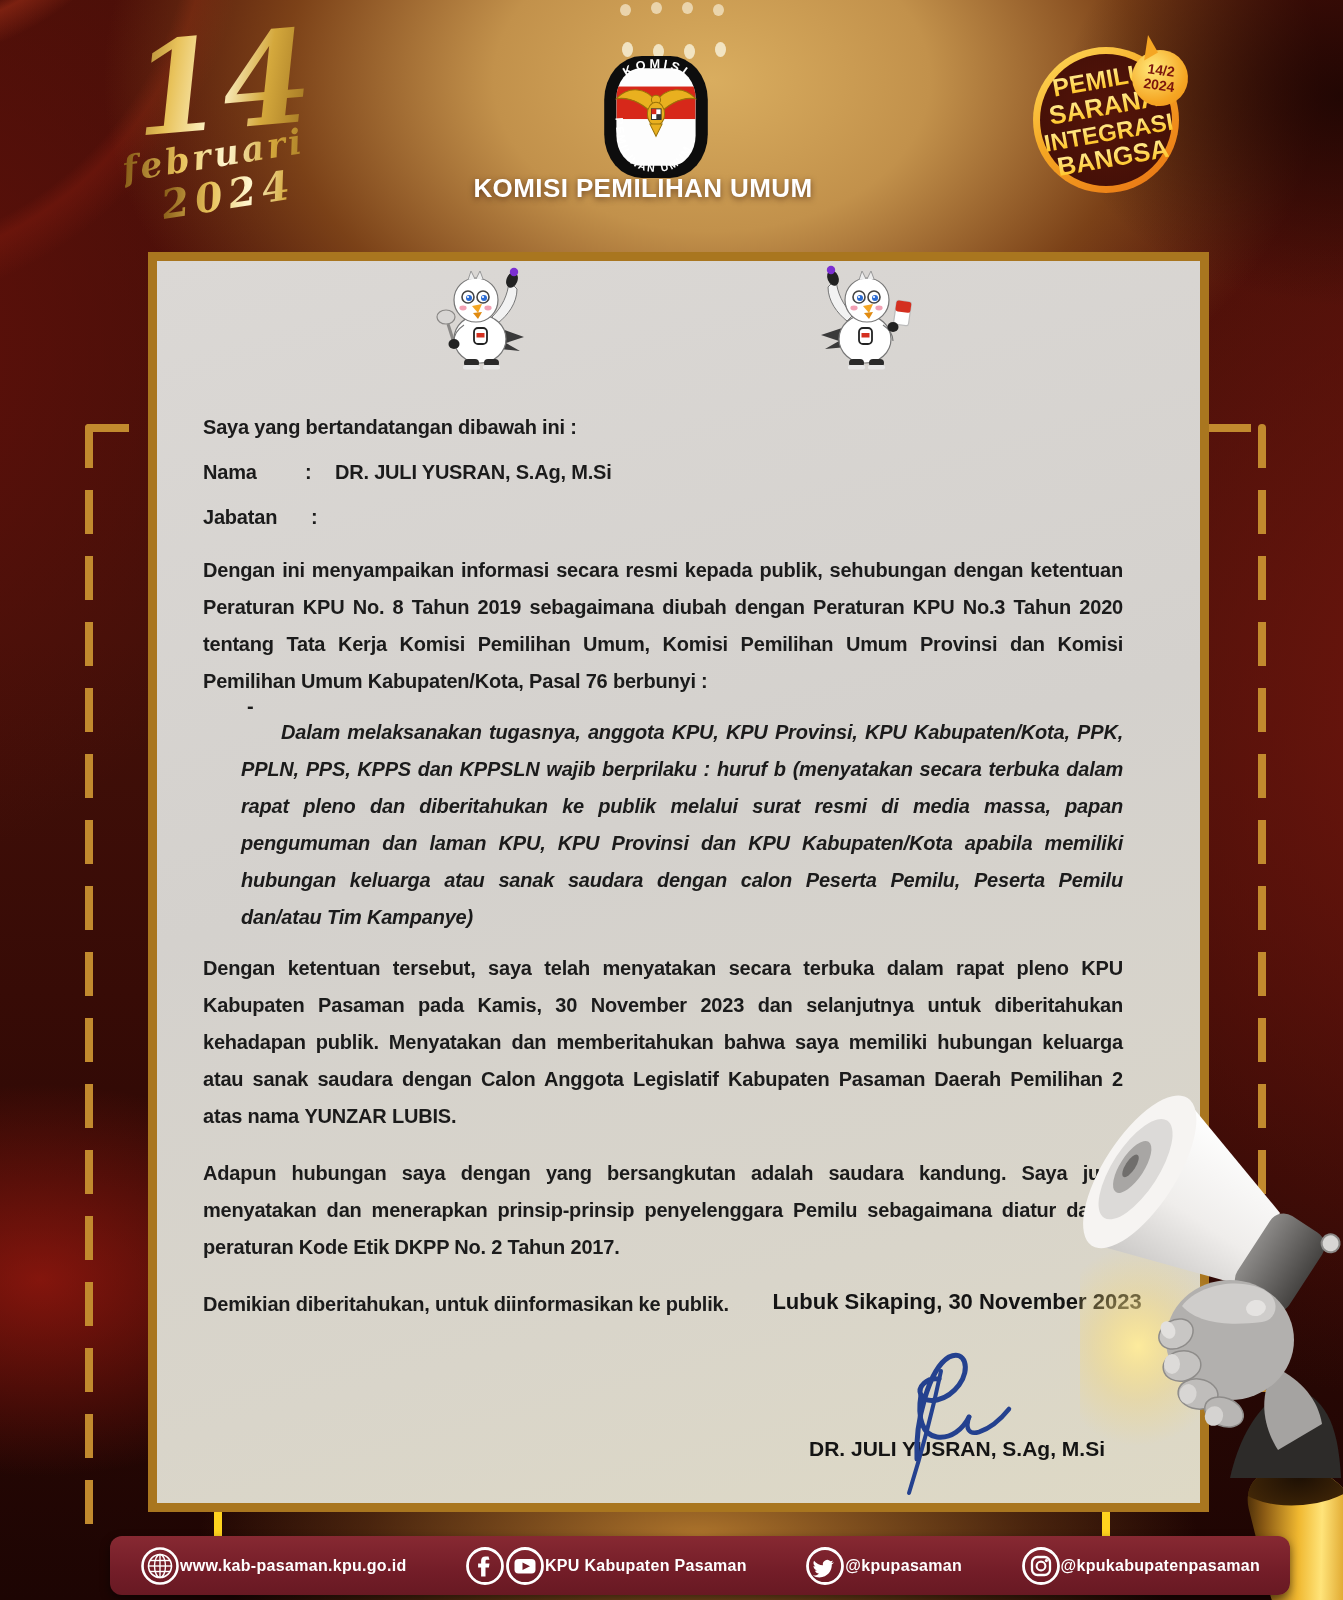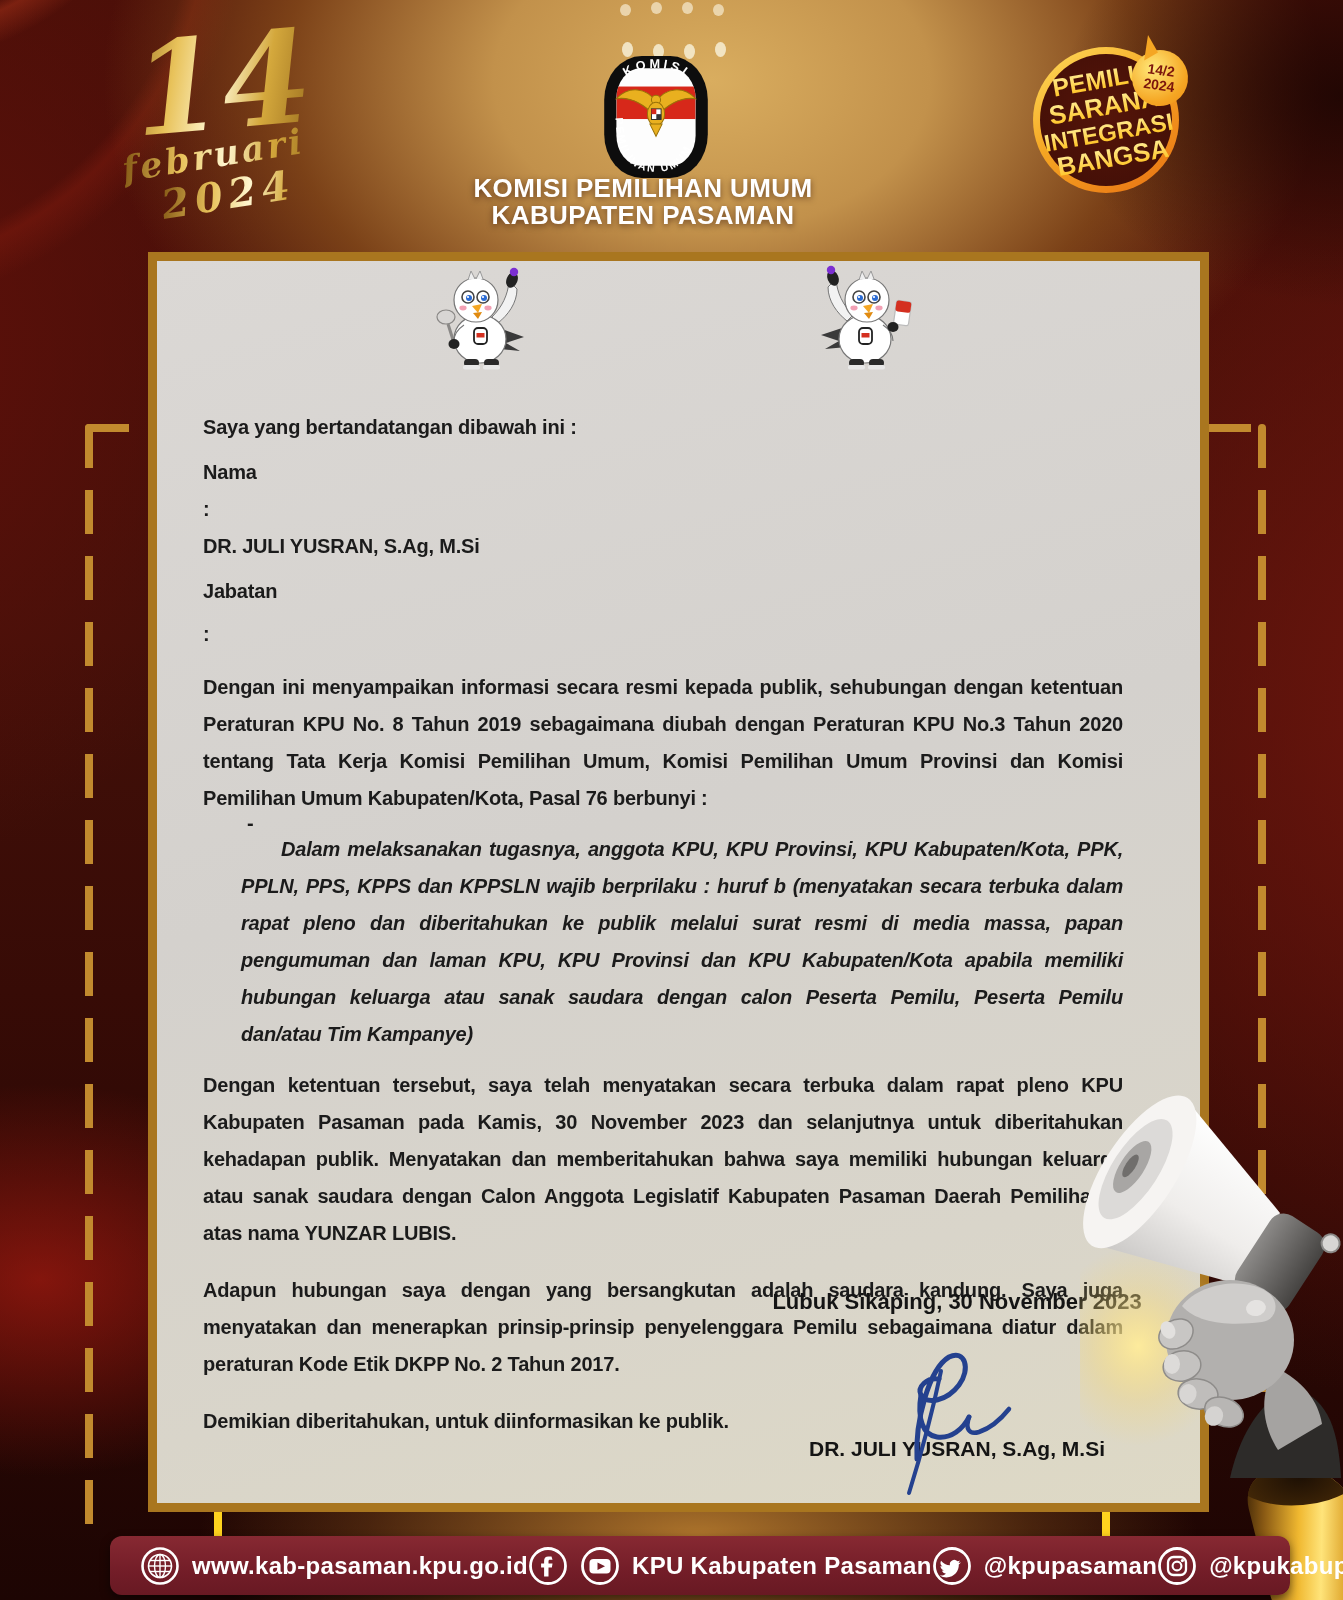--- a/index.html
+++ b/index.html
@@ -66,21 +66,21 @@
     background:linear-gradient(165deg,#dbd8d5 0%, #d4d1cd 45%, #d9d5ca 78%, #ded9c5 100%); }
   .letter-title{ position:absolute; left:0; right:0; top:40px; text-align:center; padding-left:46px;
     font-size:30px; font-weight:800; color:#141414; letter-spacing:0.5px; }
   .mascot{ position:absolute; }
   .mascot-left{ left:275px; top:6px; width:100px; height:106px; }
   .mascot-right{ left:650px; top:2px; width:108px; height:112px; }
   .letter-body{ position:absolute; left:46px; right:77px; top:148px;
     color:#1b1b1b; font-weight:700; font-size:20px; line-height:37px; letter-spacing:-0.2px; }
   .p{ text-align:justify; }
   .opening{ margin-bottom:8px; }
-  .frow{ display:flex; margin-bottom:8px;flex-direction:column; }
+  .frow{ display:flex; margin-bottom:8px; }
   .frow .lbl{ width:102px; } .frow .sep{ width:30px; } .frow .val{ flex:1; }
   .jabatan{ margin-bottom:16px;gap:6px; }
   .quote-dash{ margin-left:44px; height:14px; line-height:12px; font-weight:800; }
   .quote{ margin-left:38px; font-style:italic; text-indent:40px; margin-bottom:14px; }
   .intro{ margin-bottom:0; }
   .statement{ margin-top:6px; margin-bottom:20px; }
   .relation{ margin-bottom:20px; }
   .strongname{ font-weight:800; }
   
   .sig-block{ position:absolute; left:600px; top:1028px; width:400px; text-align:center;
@@ -98,22 +98,22 @@
     background:linear-gradient(105deg,#3a2206 0%,#8a5a14 16%,#f0b830 40%,#ffe47a 56%,#d99a1e 76%,#7a4a10 100%); }
   .gold-ring::before{ content:""; position:absolute; left:-10px; top:-34px; width:125%; height:74px;
     border-radius:50%; transform:rotate(9deg);
     background:radial-gradient(ellipse at 50% 60%, #1c0f04 0%, #4a2c08 75%, #7a4a10 100%); }
   
   .footer-bar{ position:absolute; left:110px; top:1536px; width:1180px; height:59px; z-index:6;
     border-radius:12px; background:linear-gradient(180deg,#88293三3,#731d28 60%,#681923);
     background:linear-gradient(180deg,#872932,#731d28 60%,#681923);
     box-shadow:0 4px 10px rgba(0,0,0,0.5);
     display:flex; align-items:center; justify-content:space-between; padding:0 30px; }
-  .f-item{ display:flex; align-items:center; gap:12px; color:#fff; font-weight:700;
-    font-size:24px; letter-spacing:0.3px; white-space:nowrap; }
+  .f-item{ display:flex; align-items:center; color:#fff; font-weight:700;
+    font-size:16px; letter-spacing:0.3px; white-space:nowrap; }
   .f-icon{ width:40px; height:40px; flex:0 0 auto; }
 </style>
 </head>
 <body>
 
 <div class="canvas">
 
   <div>
     <span class="dot small" style="left:620px;top:4px"></span>
     <span class="dot small" style="left:651px;top:2px"></span>
@@ -155,21 +155,20 @@
     <text font-family="Liberation Sans, sans-serif" font-size="12.5" font-weight="bold" fill="#fff" letter-spacing="3">
       <textPath href="#arcT" startOffset="50%" text-anchor="middle">KOMISI</textPath>
     </text>
     <text font-family="Liberation Sans, sans-serif" font-size="10.5" font-weight="bold" fill="#fff" letter-spacing="2">
       <textPath href="#arcB" startOffset="4%">PEMILIHAN UMUM</textPath>
     </text>
   </svg>
 
   <div class="org-title">
     <div>KOMISI PEMILIHAN UMUM</div>
-    <div>KABUPATEN PASAMAN</div>
   </div>
 
   <div class="slogan-badge">
     <div class="slogan-lines">
       <div class="sl1">PEMILU</div>
       <div class="sl2">SARANA</div>
       <div class="sl3">INTEGRASI</div>
       <div class="sl4">BANGSA</div>
     </div>
     <div class="slogan-bubble">

